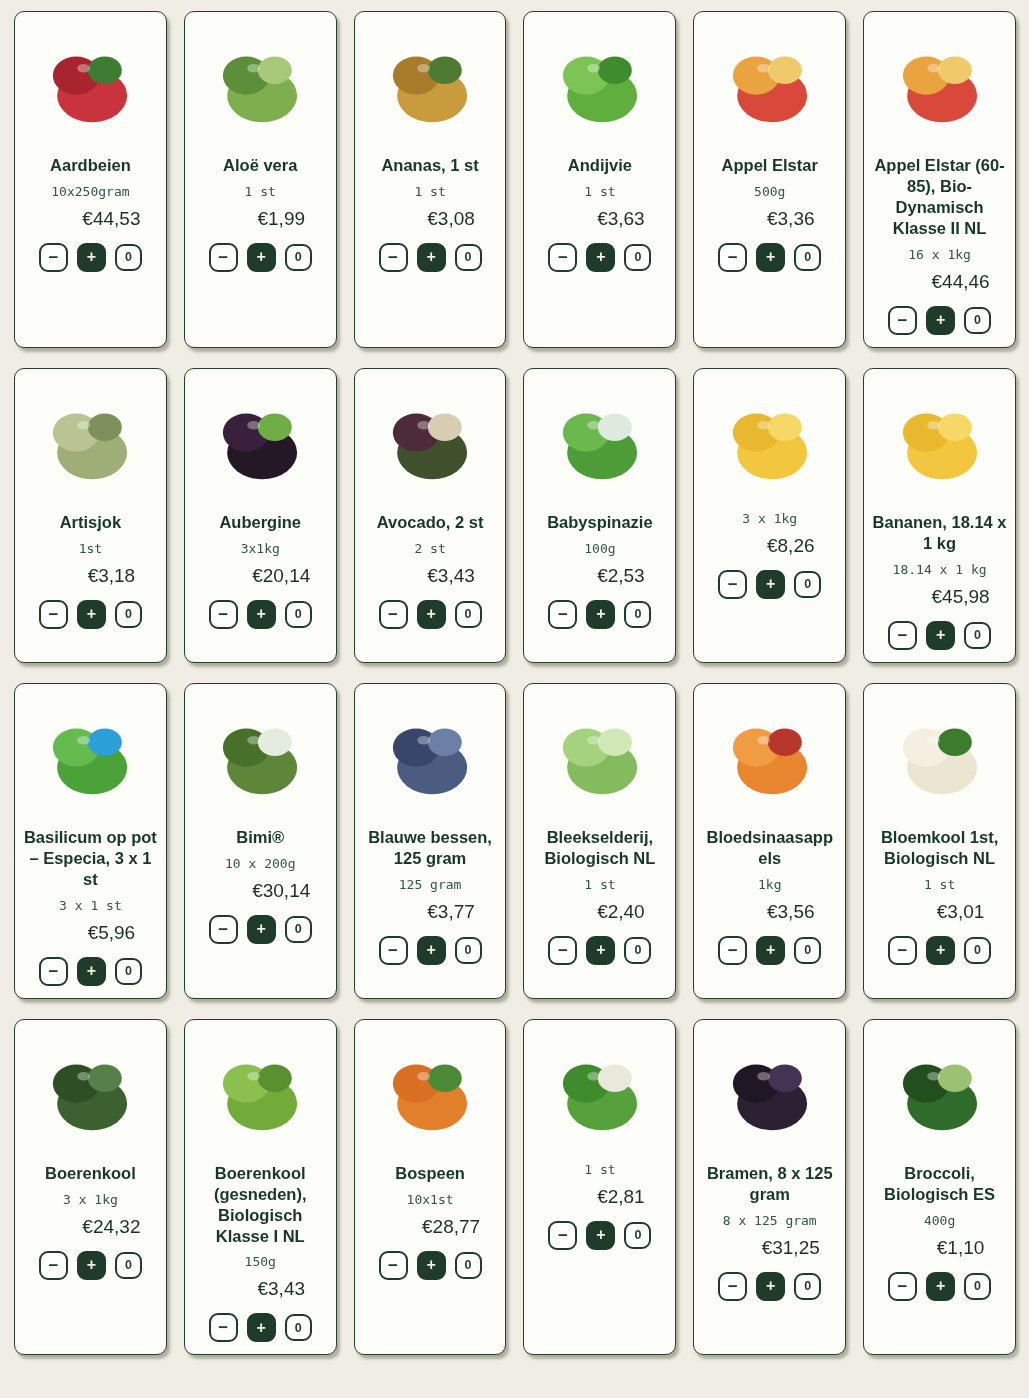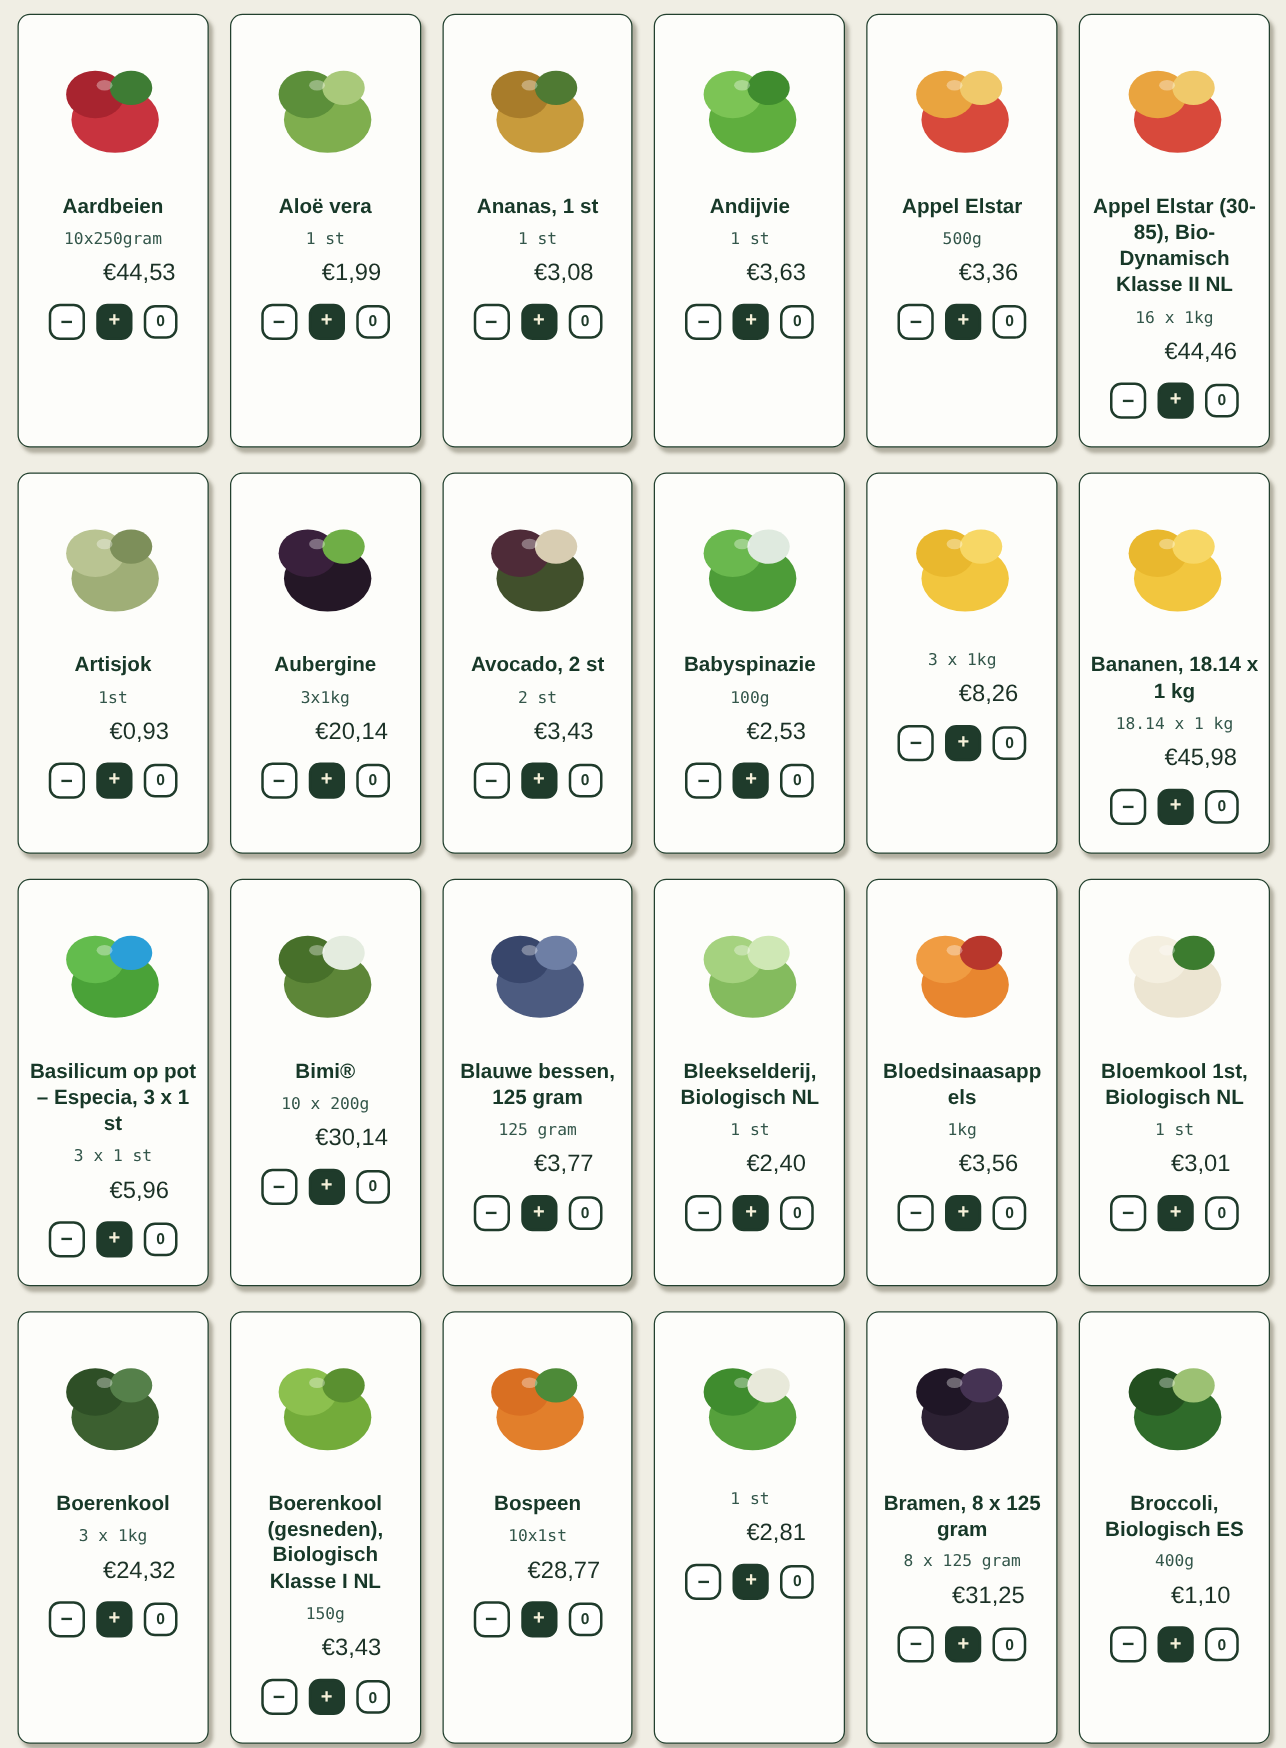--- a/index.html
+++ b/index.html
@@ -28,21 +28,21 @@
   }
   .card{
     background:var(--card-bg);
     border:1.6px solid var(--border);
     border-radius:10px;
     box-shadow:3px 4px 3px rgba(125,122,104,0.55);
     display:flex;
     flex-direction:column;
     align-items:center;
     text-align:center;
-    padding:8px 8px 22px;
+    padding:8px 8px 12px;
     min-height:295px;
   }
   .img{
     height:126px;
     width:100%;
     display:flex;
     align-items:center;
     justify-content:center;
   }
   .name{
@@ -226,21 +226,21 @@
 
   <article class="card">
     <div class="img">
         <svg viewBox="0 0 100 100" width="106" height="106" aria-hidden="true">
           <ellipse cx="52" cy="62" rx="33" ry="25" fill="#d8493b"></ellipse>
           <ellipse cx="37" cy="43" rx="22" ry="18" fill="#e9a43f"></ellipse>
           <ellipse cx="64" cy="38" rx="16" ry="13" fill="#f0c96a"></ellipse>
           <ellipse cx="44" cy="36" rx="6" ry="4" fill="#ffffff" opacity="0.35"></ellipse>
         </svg>
       </div>
-    <h2 class="name">Appel Elstar (30-85), Bio-Dynamisch Klasse II NL</h2>
+    <h2 class="name">Appel Elstar (60-85), Bio-Dynamisch Klasse II NL</h2>
     <div class="unit">16 x 1kg</div>
     <div class="price">€44,46</div>
     <div class="stepper">
       <button type="button" class="btn minus">
           <span>−</span>
         </button>
       <button type="button" class="btn plus">
           <span>+</span>
         </button>
       <span class="count">0</span>
@@ -251,21 +251,21 @@
     <div class="img">
         <svg viewBox="0 0 100 100" width="106" height="106" aria-hidden="true">
           <ellipse cx="52" cy="62" rx="33" ry="25" fill="#9fae77"></ellipse>
           <ellipse cx="37" cy="43" rx="22" ry="18" fill="#b9c492"></ellipse>
           <ellipse cx="64" cy="38" rx="16" ry="13" fill="#7d8f5a"></ellipse>
           <ellipse cx="44" cy="36" rx="6" ry="4" fill="#ffffff" opacity="0.35"></ellipse>
         </svg>
       </div>
     <h2 class="name">Artisjok</h2>
     <div class="unit">1st</div>
-    <div class="price">€0,93</div>
+    <div class="price">€3,18</div>
     <div class="stepper">
       <button type="button" class="btn minus">
           <span>−</span>
         </button>
       <button type="button" class="btn plus">
           <span>+</span>
         </button>
       <span class="count">0</span>
     </div>
   </article>

